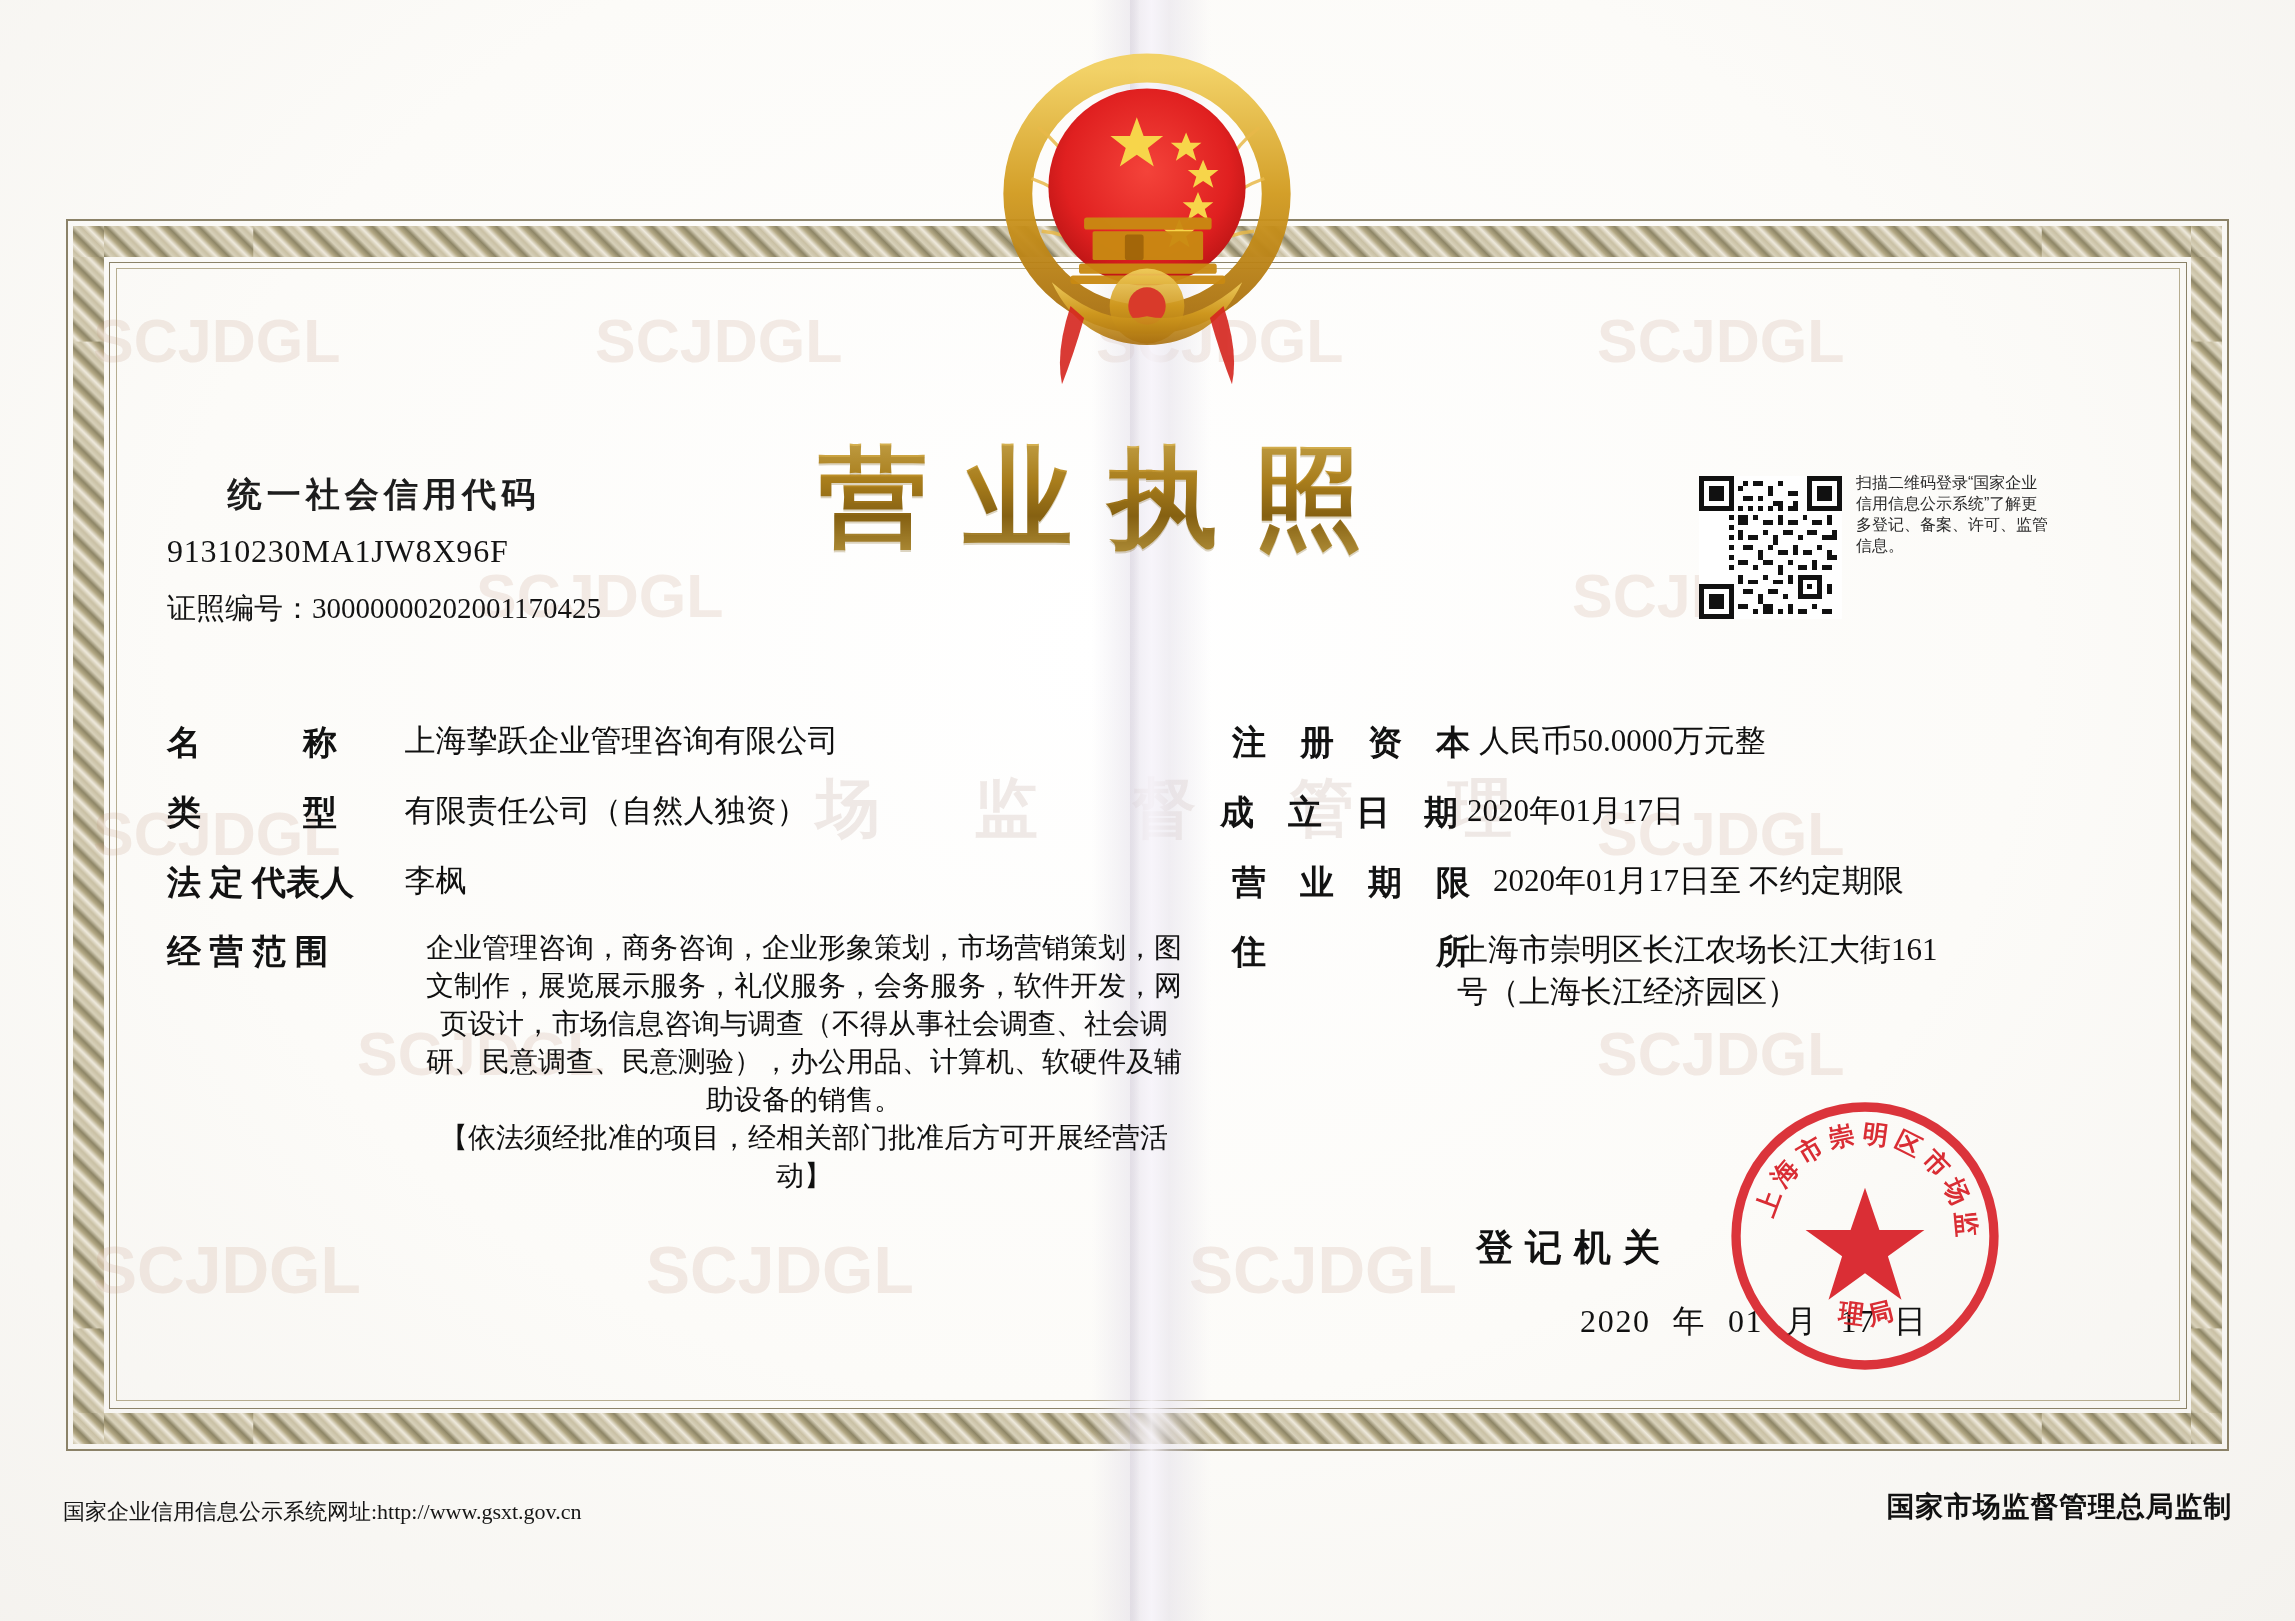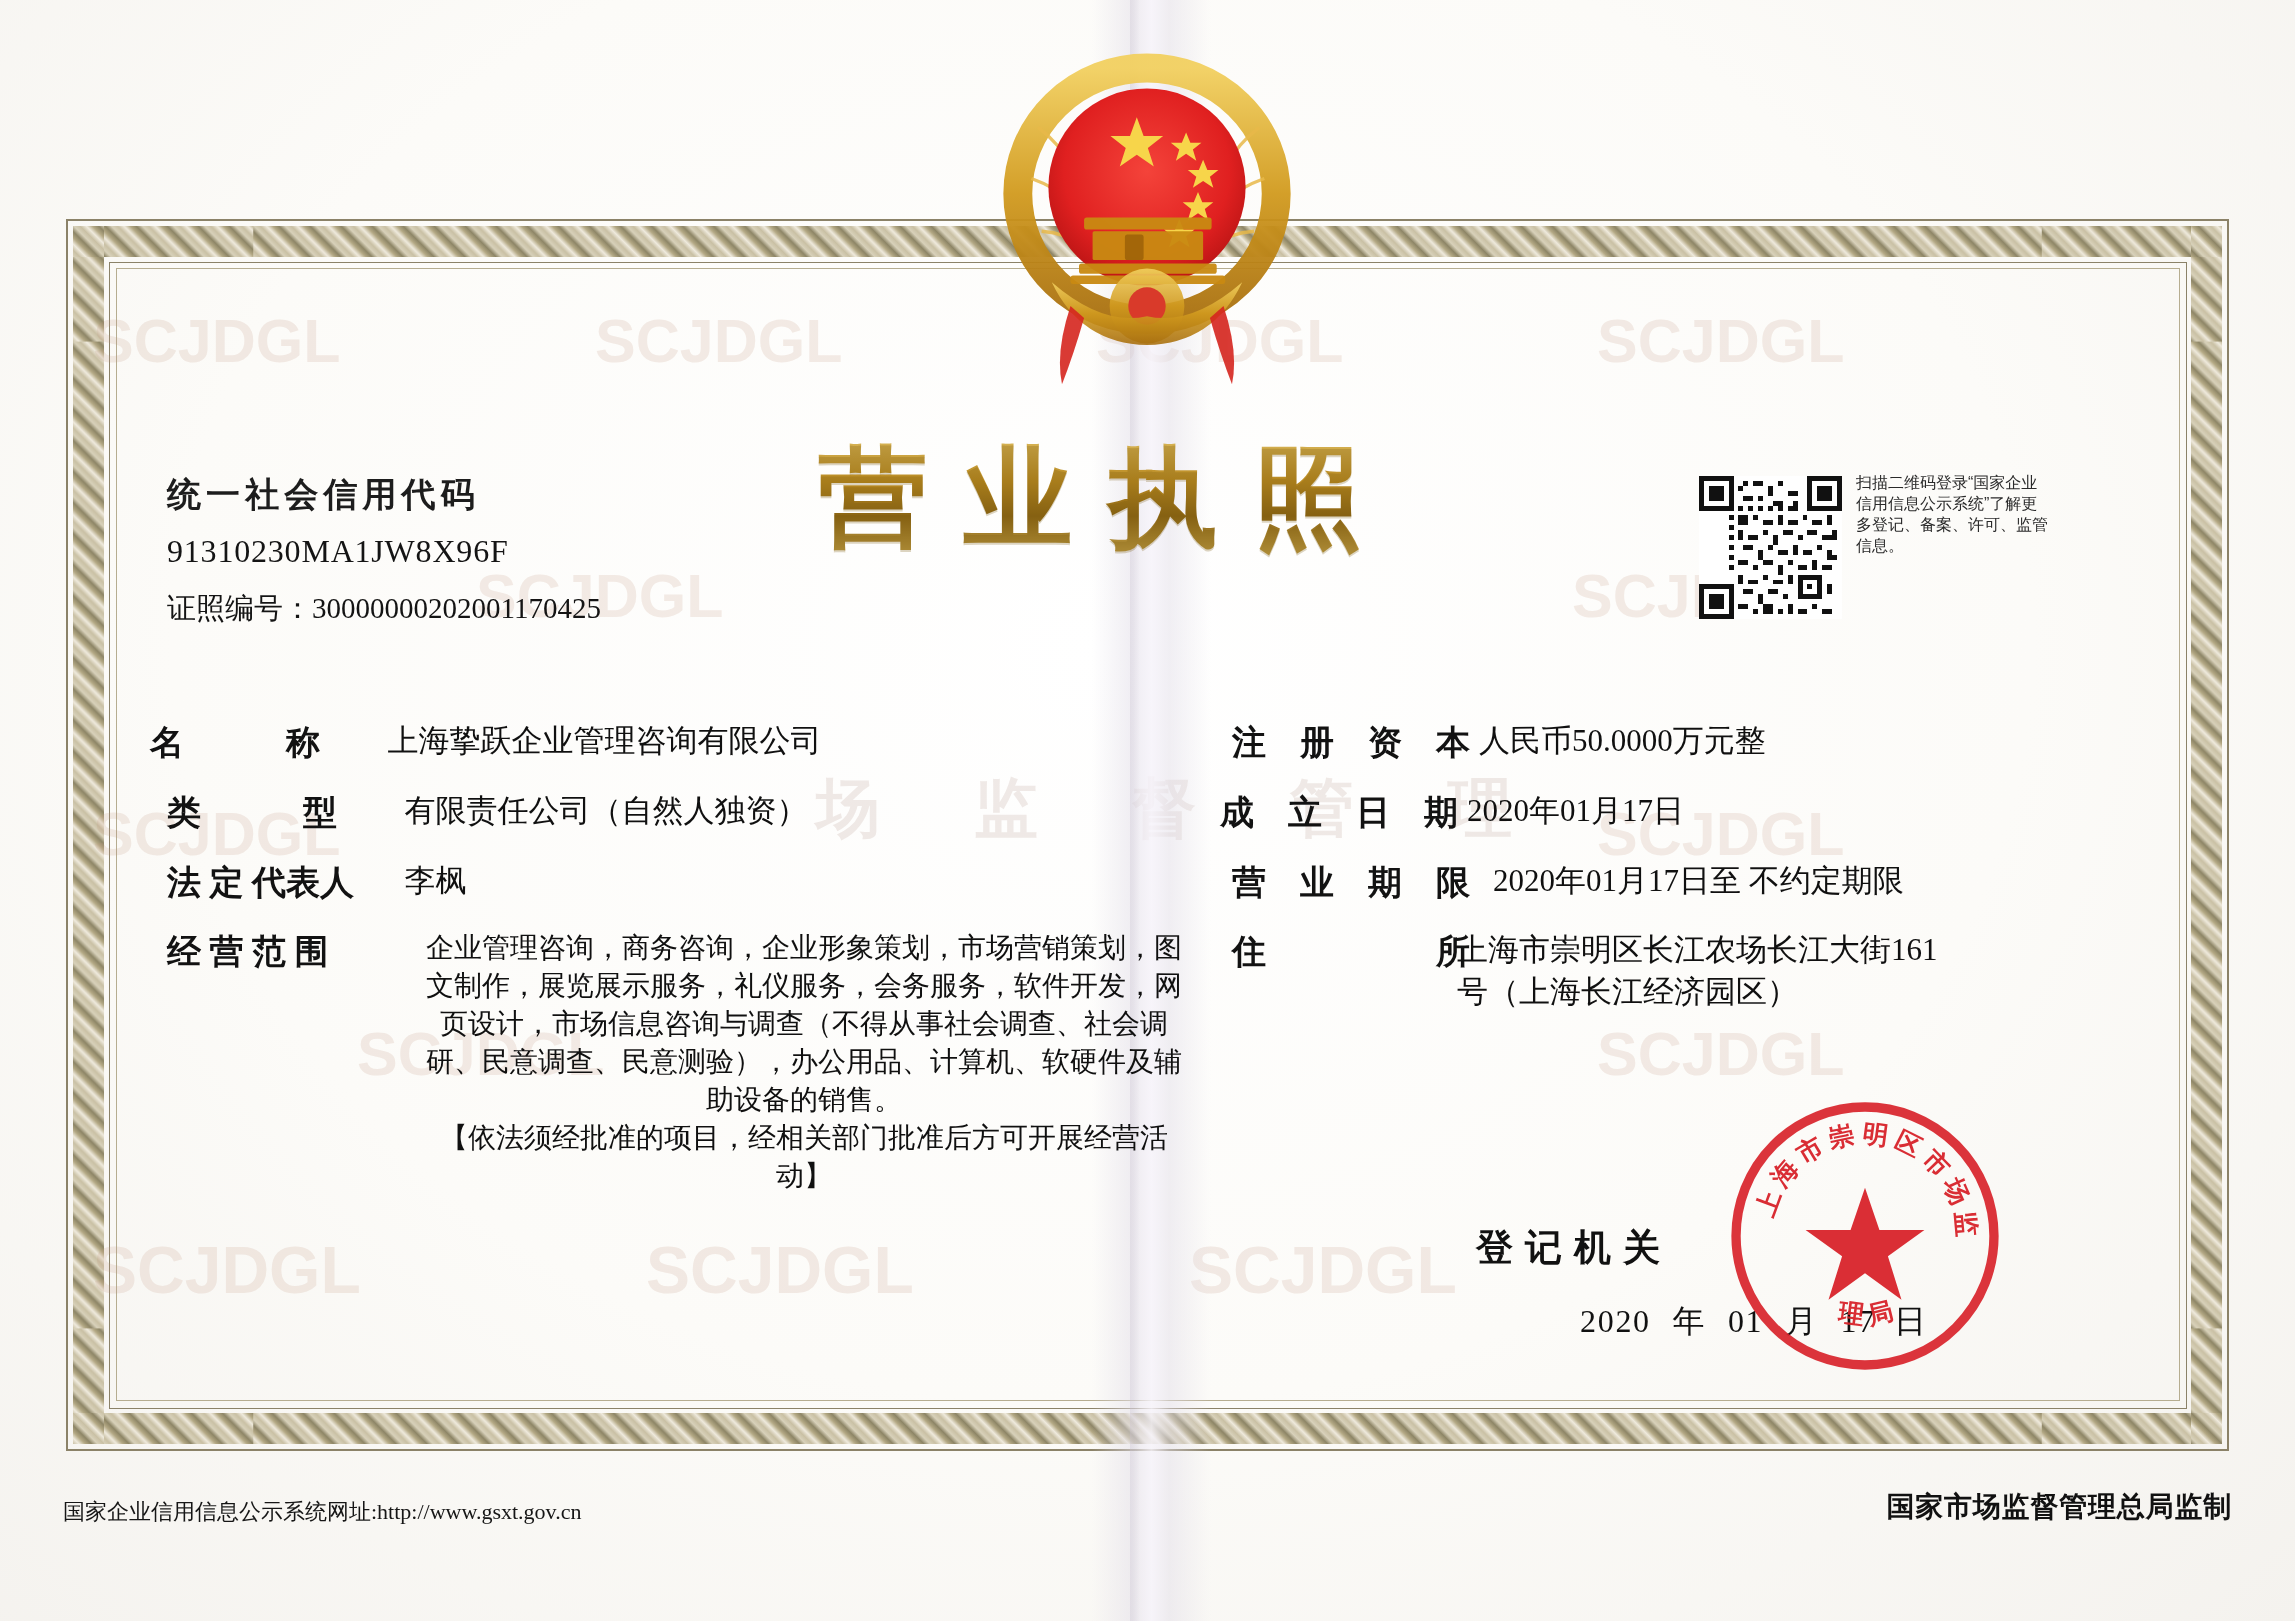--- a/index.html
+++ b/index.html
@@ -134,20 +134,21 @@
     background-clip: text;
     color: transparent;
     text-shadow: 0 1.7px 0 rgba(120,86,10,0.25);
   }
 
   
   .hdr-left { position: absolute; left: 167px; top: 472px; z-index: 5; }
   .hdr-left .line1 {
     font-size: 34px; letter-spacing: 5.1px; font-weight: 600; color: #1d1d1d;
     font-family: "Liberation Serif", serif;
+    text-align: center;
   }
   .hdr-left .line2 {
     margin-top: 15.3px; font-size: 32px; letter-spacing: 0.8px; color: #141414;
     font-family: "Liberation Serif", serif;
   }
   .hdr-left .line3 {
     margin-top: 18.7px; font-size: 29px; letter-spacing: 0px; color: #141414;
     font-family: "Liberation Serif", serif;
   }
 
@@ -422,21 +423,21 @@
           <rect x="25" y="27" width="2" height="1"></rect>
         <rect x="26" y="22" width="1" height="2"></rect>
           <rect x="27" y="11" width="1" height="2"></rect>
         <rect x="27" y="16" width="1" height="1"></rect>
           <rect x="8" y="2" width="1" height="1"></rect>
       </g>
     </svg>
   </div>
   <div class="qr-note">扫描二维码登录“国家企业信用信息公示系统”了解更多登记、备案、许可、监管信息。</div>
 
-  <div class="field" style="left:150px; top:720px;">
+  <div class="field" style="left:167px; top:720px;">
     <span class="f-label spread">名　　　称</span>
     <span class="f-value" style="margin-left:25.5px;">上海挚跃企业管理咨询有限公司</span>
   </div>
 
   <div class="field" style="left:167px; top:790px;">
     <span class="f-label spread">类　　　型</span>
     <span class="f-value" style="margin-left:25.5px;">有限责任公司（自然人独资）</span>
   </div>
 
   <div class="field" style="left:167px; top:860px;">

